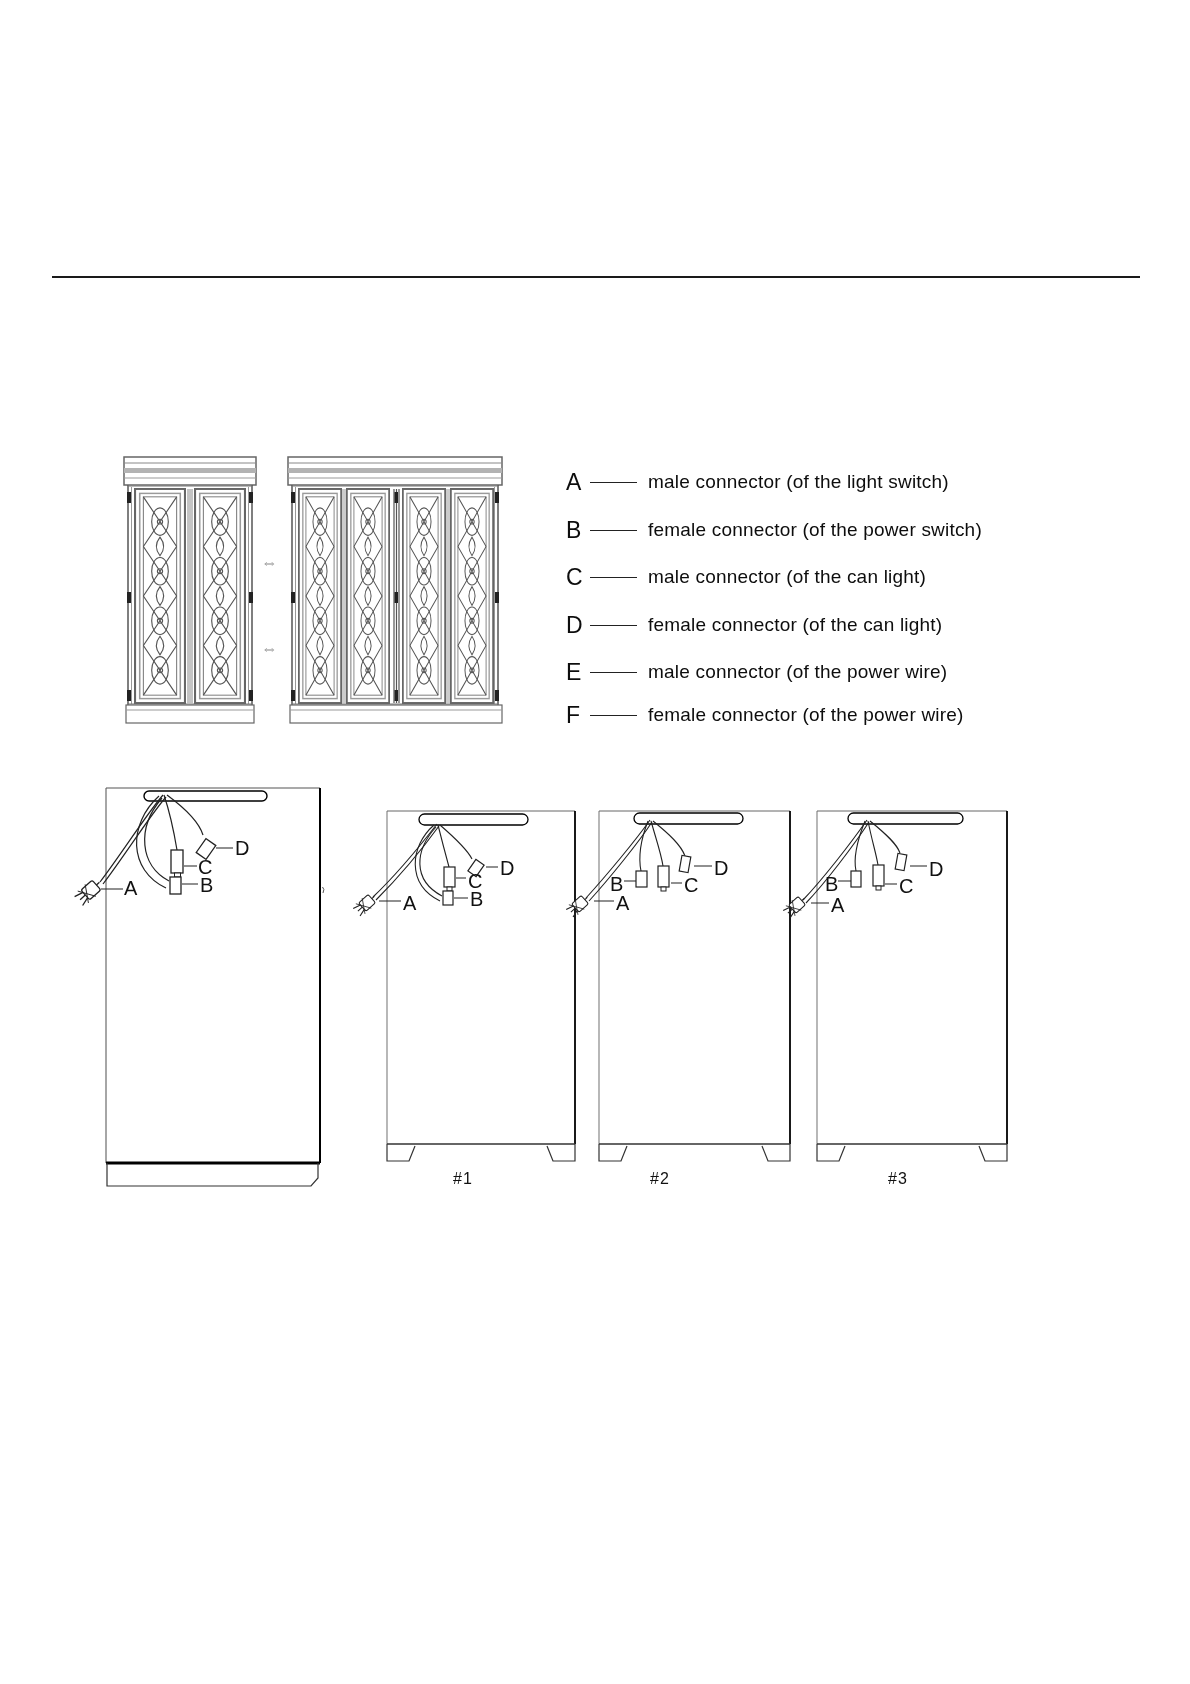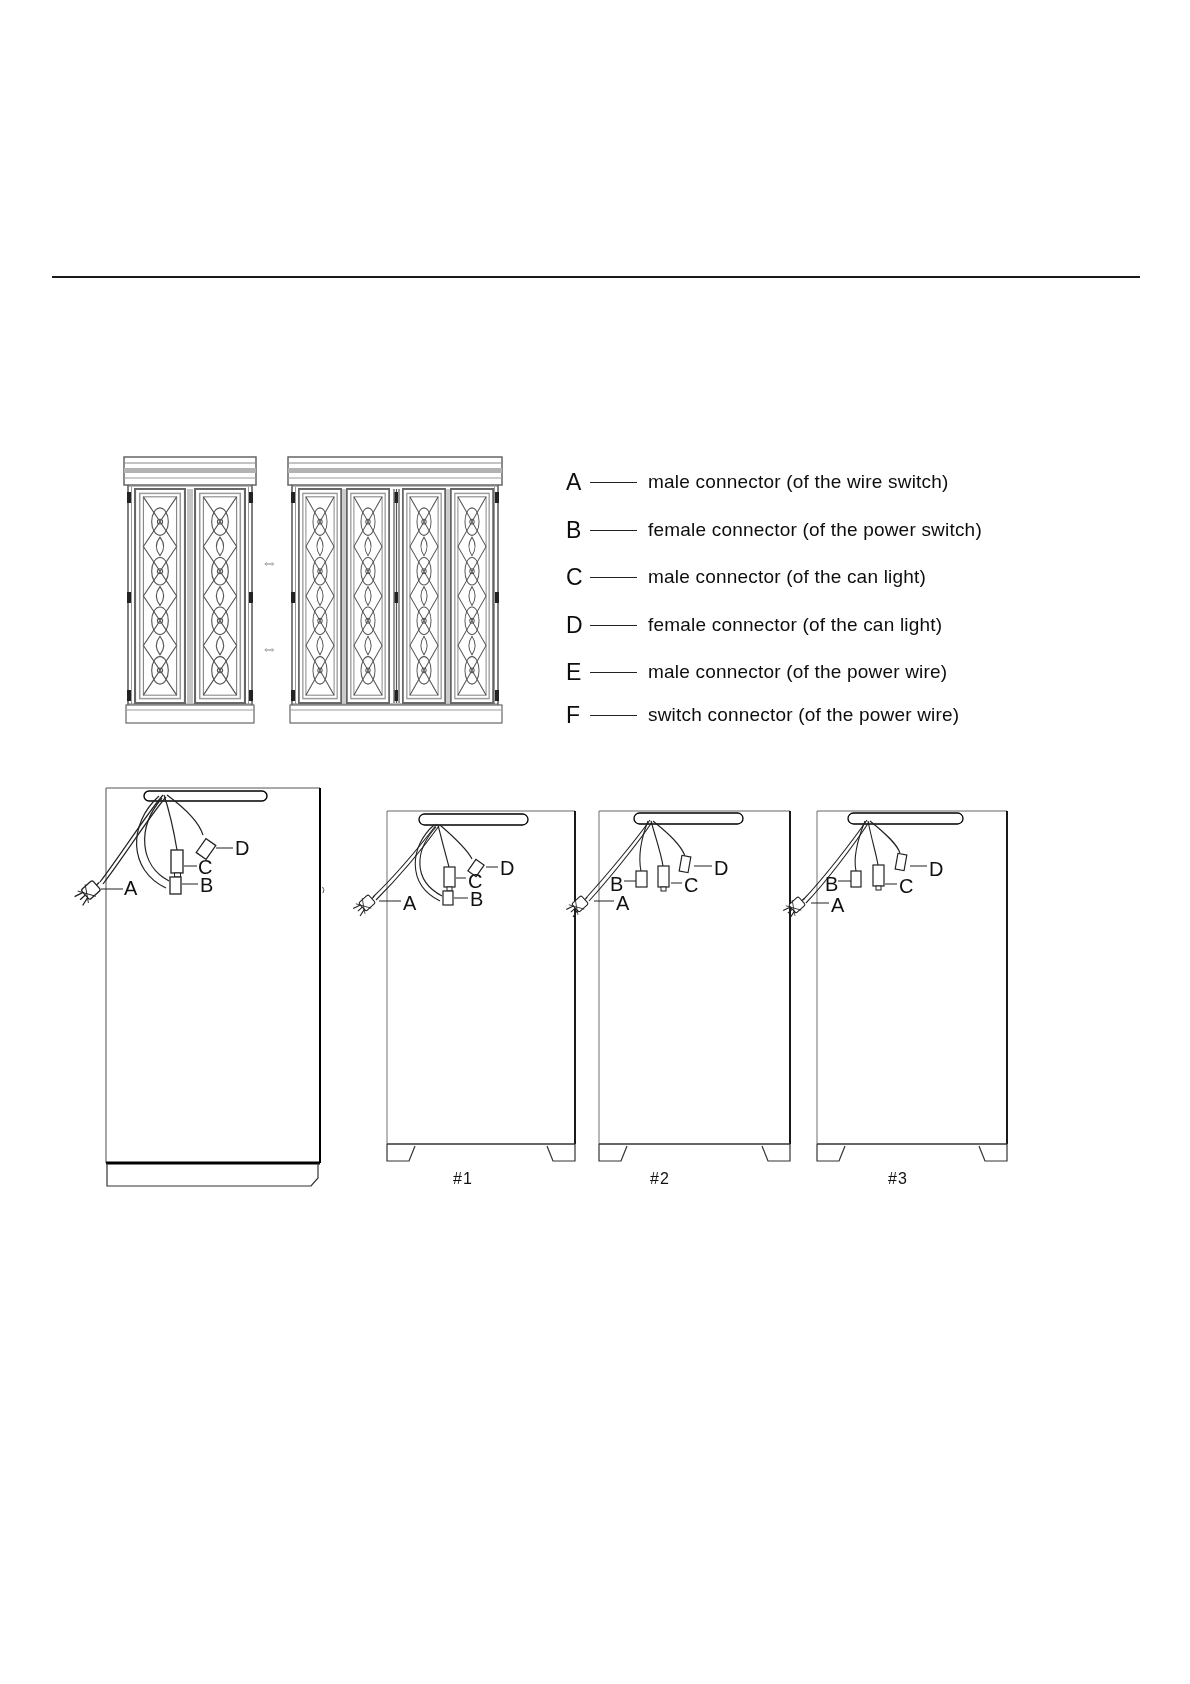--- a/index.html
+++ b/index.html
@@ -202,21 +202,21 @@
     </g>
   </svg>
 
   <span class="arrow" style="left:261px;top:554px">⇔</span>
   <span class="arrow" style="left:261px;top:640px">⇔</span>
 
   <div>
     <div class="lrow" style="top:469px">
       <span class="lletter">A</span>
       <span class="ldash"></span>
-      <span class="ltext">male connector (of the wire switch)</span>
+      <span class="ltext">male connector (of the light switch)</span>
     </div>
     <div class="lrow" style="top:517px">
       <span class="lletter">B</span>
       <span class="ldash"></span>
       <span class="ltext">female connector (of the power switch)</span>
     </div>
     <div class="lrow" style="top:564px">
       <span class="lletter">C</span>
       <span class="ldash"></span>
       <span class="ltext">male connector (of the can light)</span>
@@ -227,21 +227,21 @@
       <span class="ltext">female connector (of the can light)</span>
     </div>
     <div class="lrow" style="top:659px">
       <span class="lletter">E</span>
       <span class="ldash"></span>
       <span class="ltext">male connector (of the power wire)</span>
     </div>
     <div class="lrow" style="top:702px">
       <span class="lletter">F</span>
       <span class="ldash"></span>
-      <span class="ltext">switch connector (of the power wire)</span>
+      <span class="ltext">female connector (of the power wire)</span>
     </div>
   </div>
 
   <span class="lbl" style="left:124px;top:878px">A</span>
   <span class="lbl" style="left:200px;top:875px">B</span>
   <span class="lbl" style="left:198px;top:857px">C</span>
   <span class="lbl" style="left:235px;top:838px">D</span>
 
   <span class="lbl" style="left:403px;top:893px">A</span>
   <span class="lbl" style="left:470px;top:889px">B</span>

